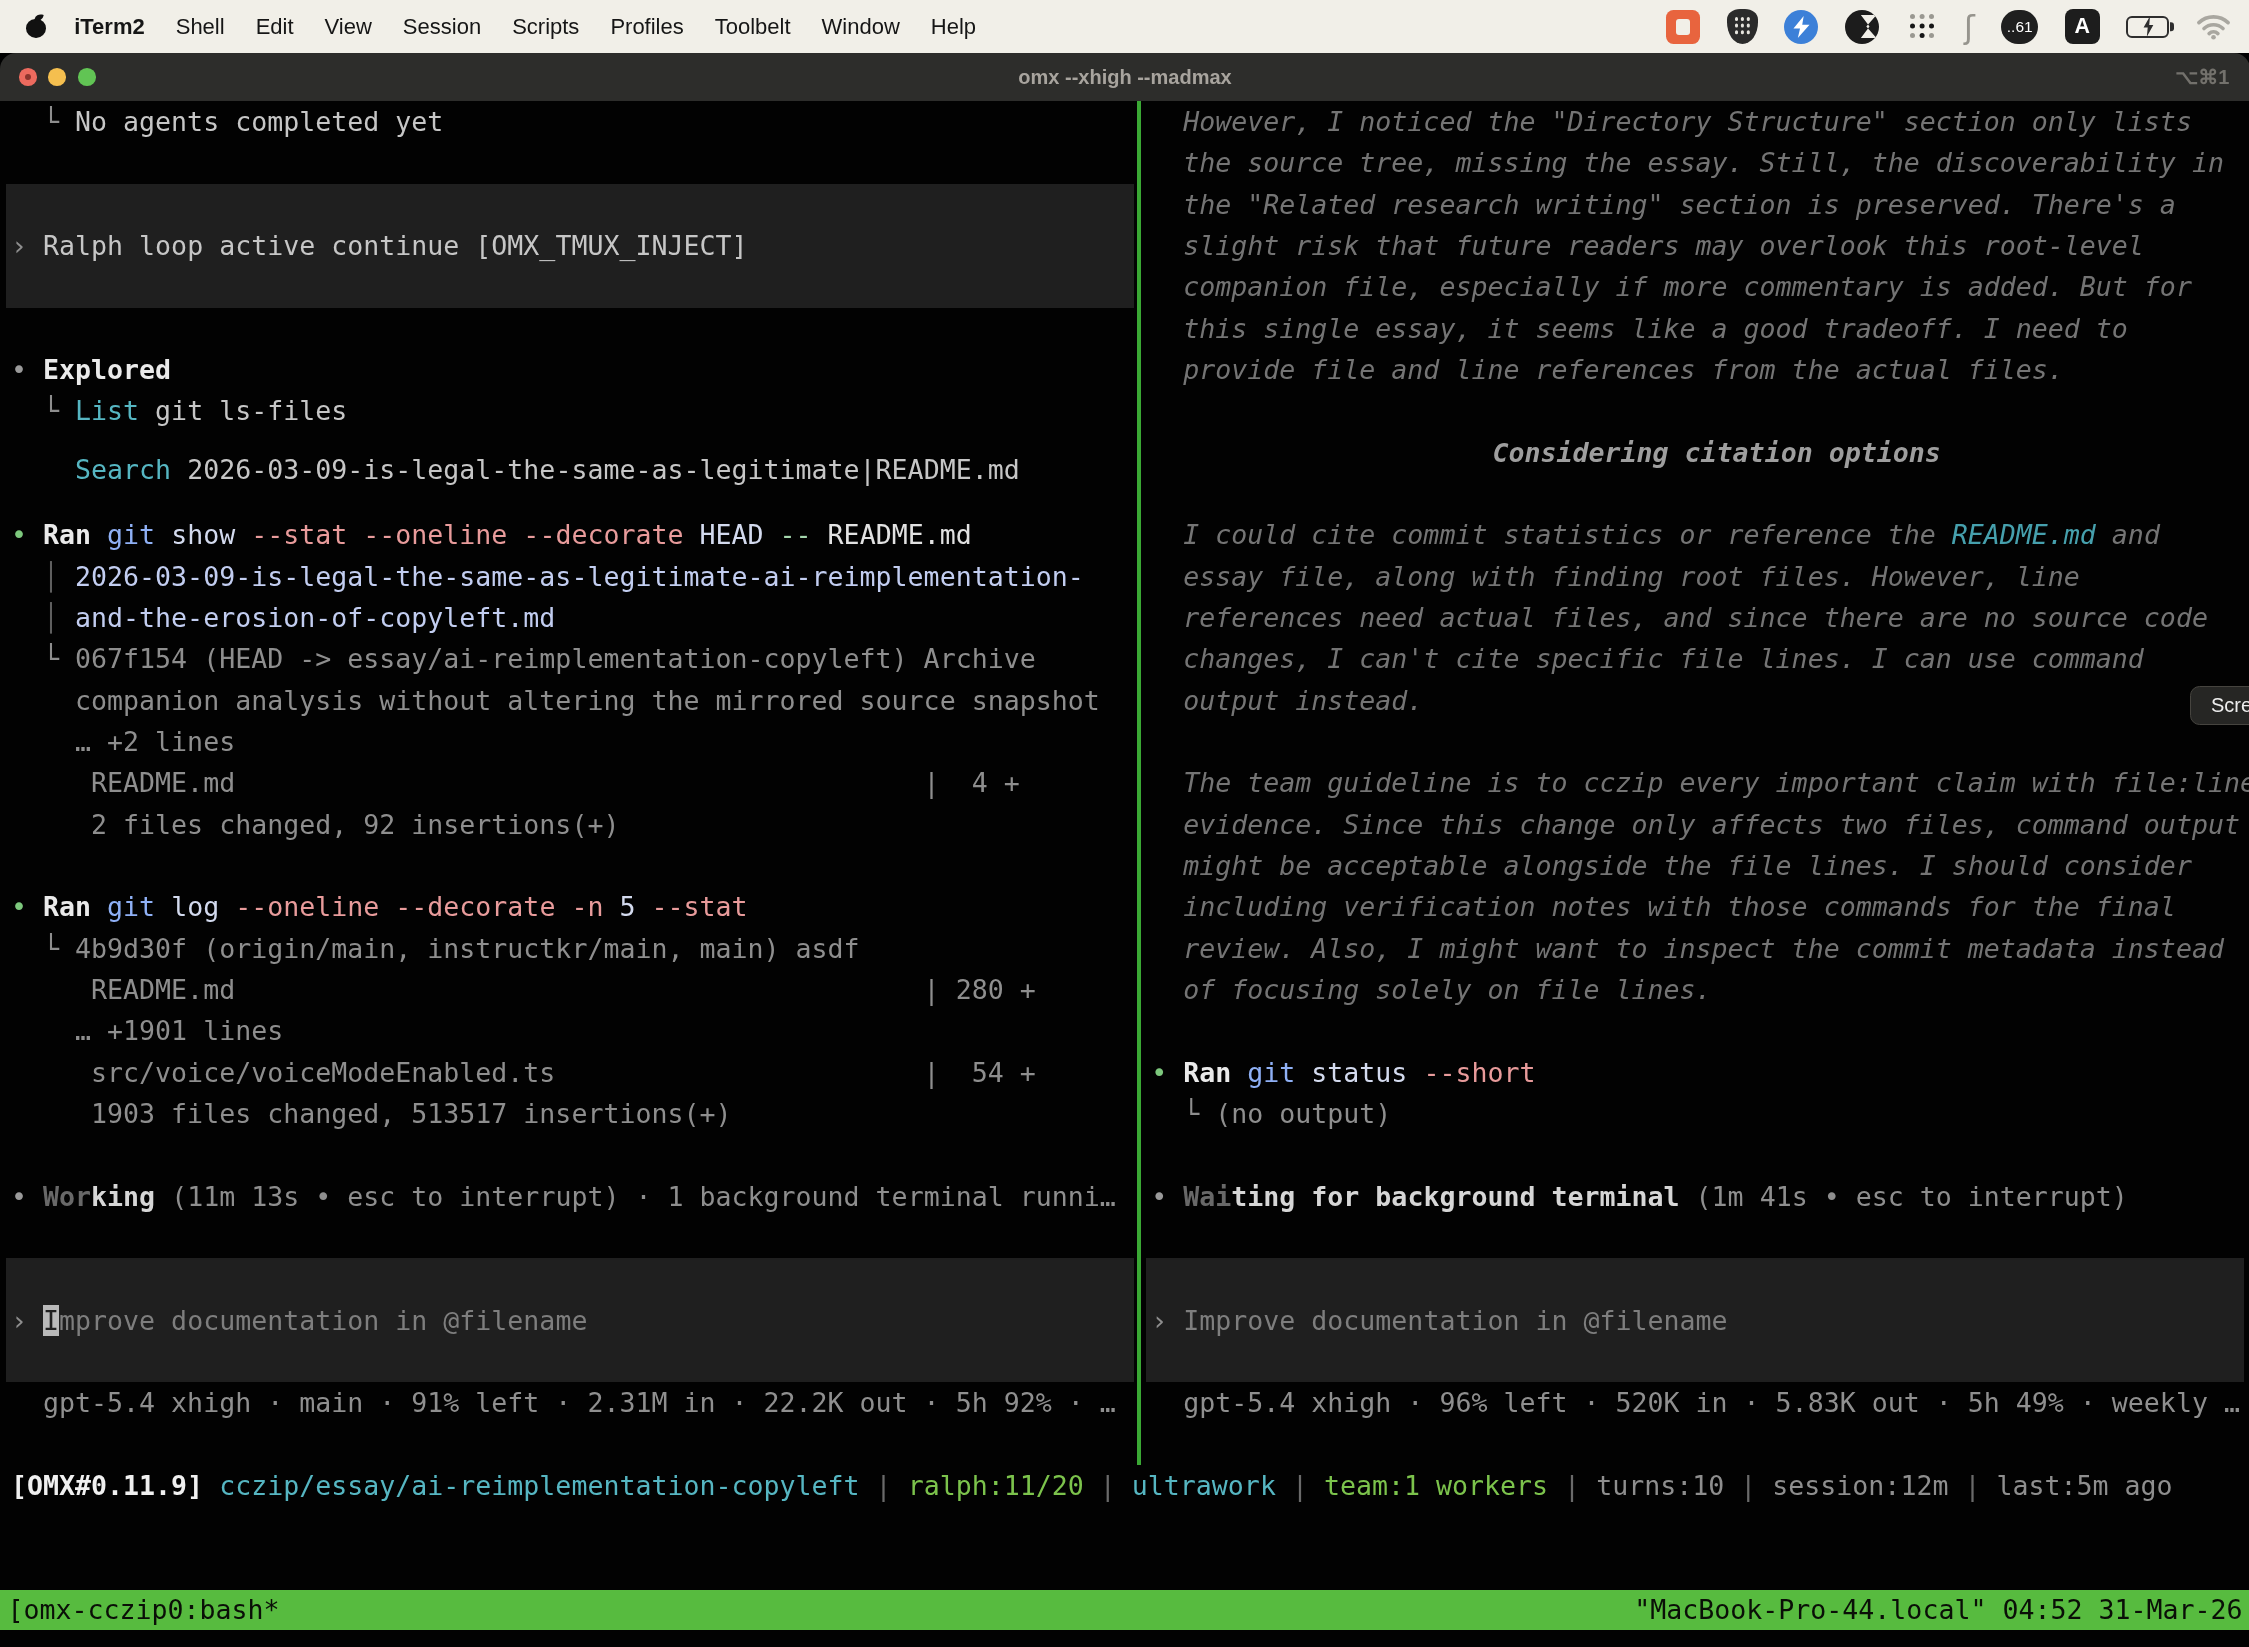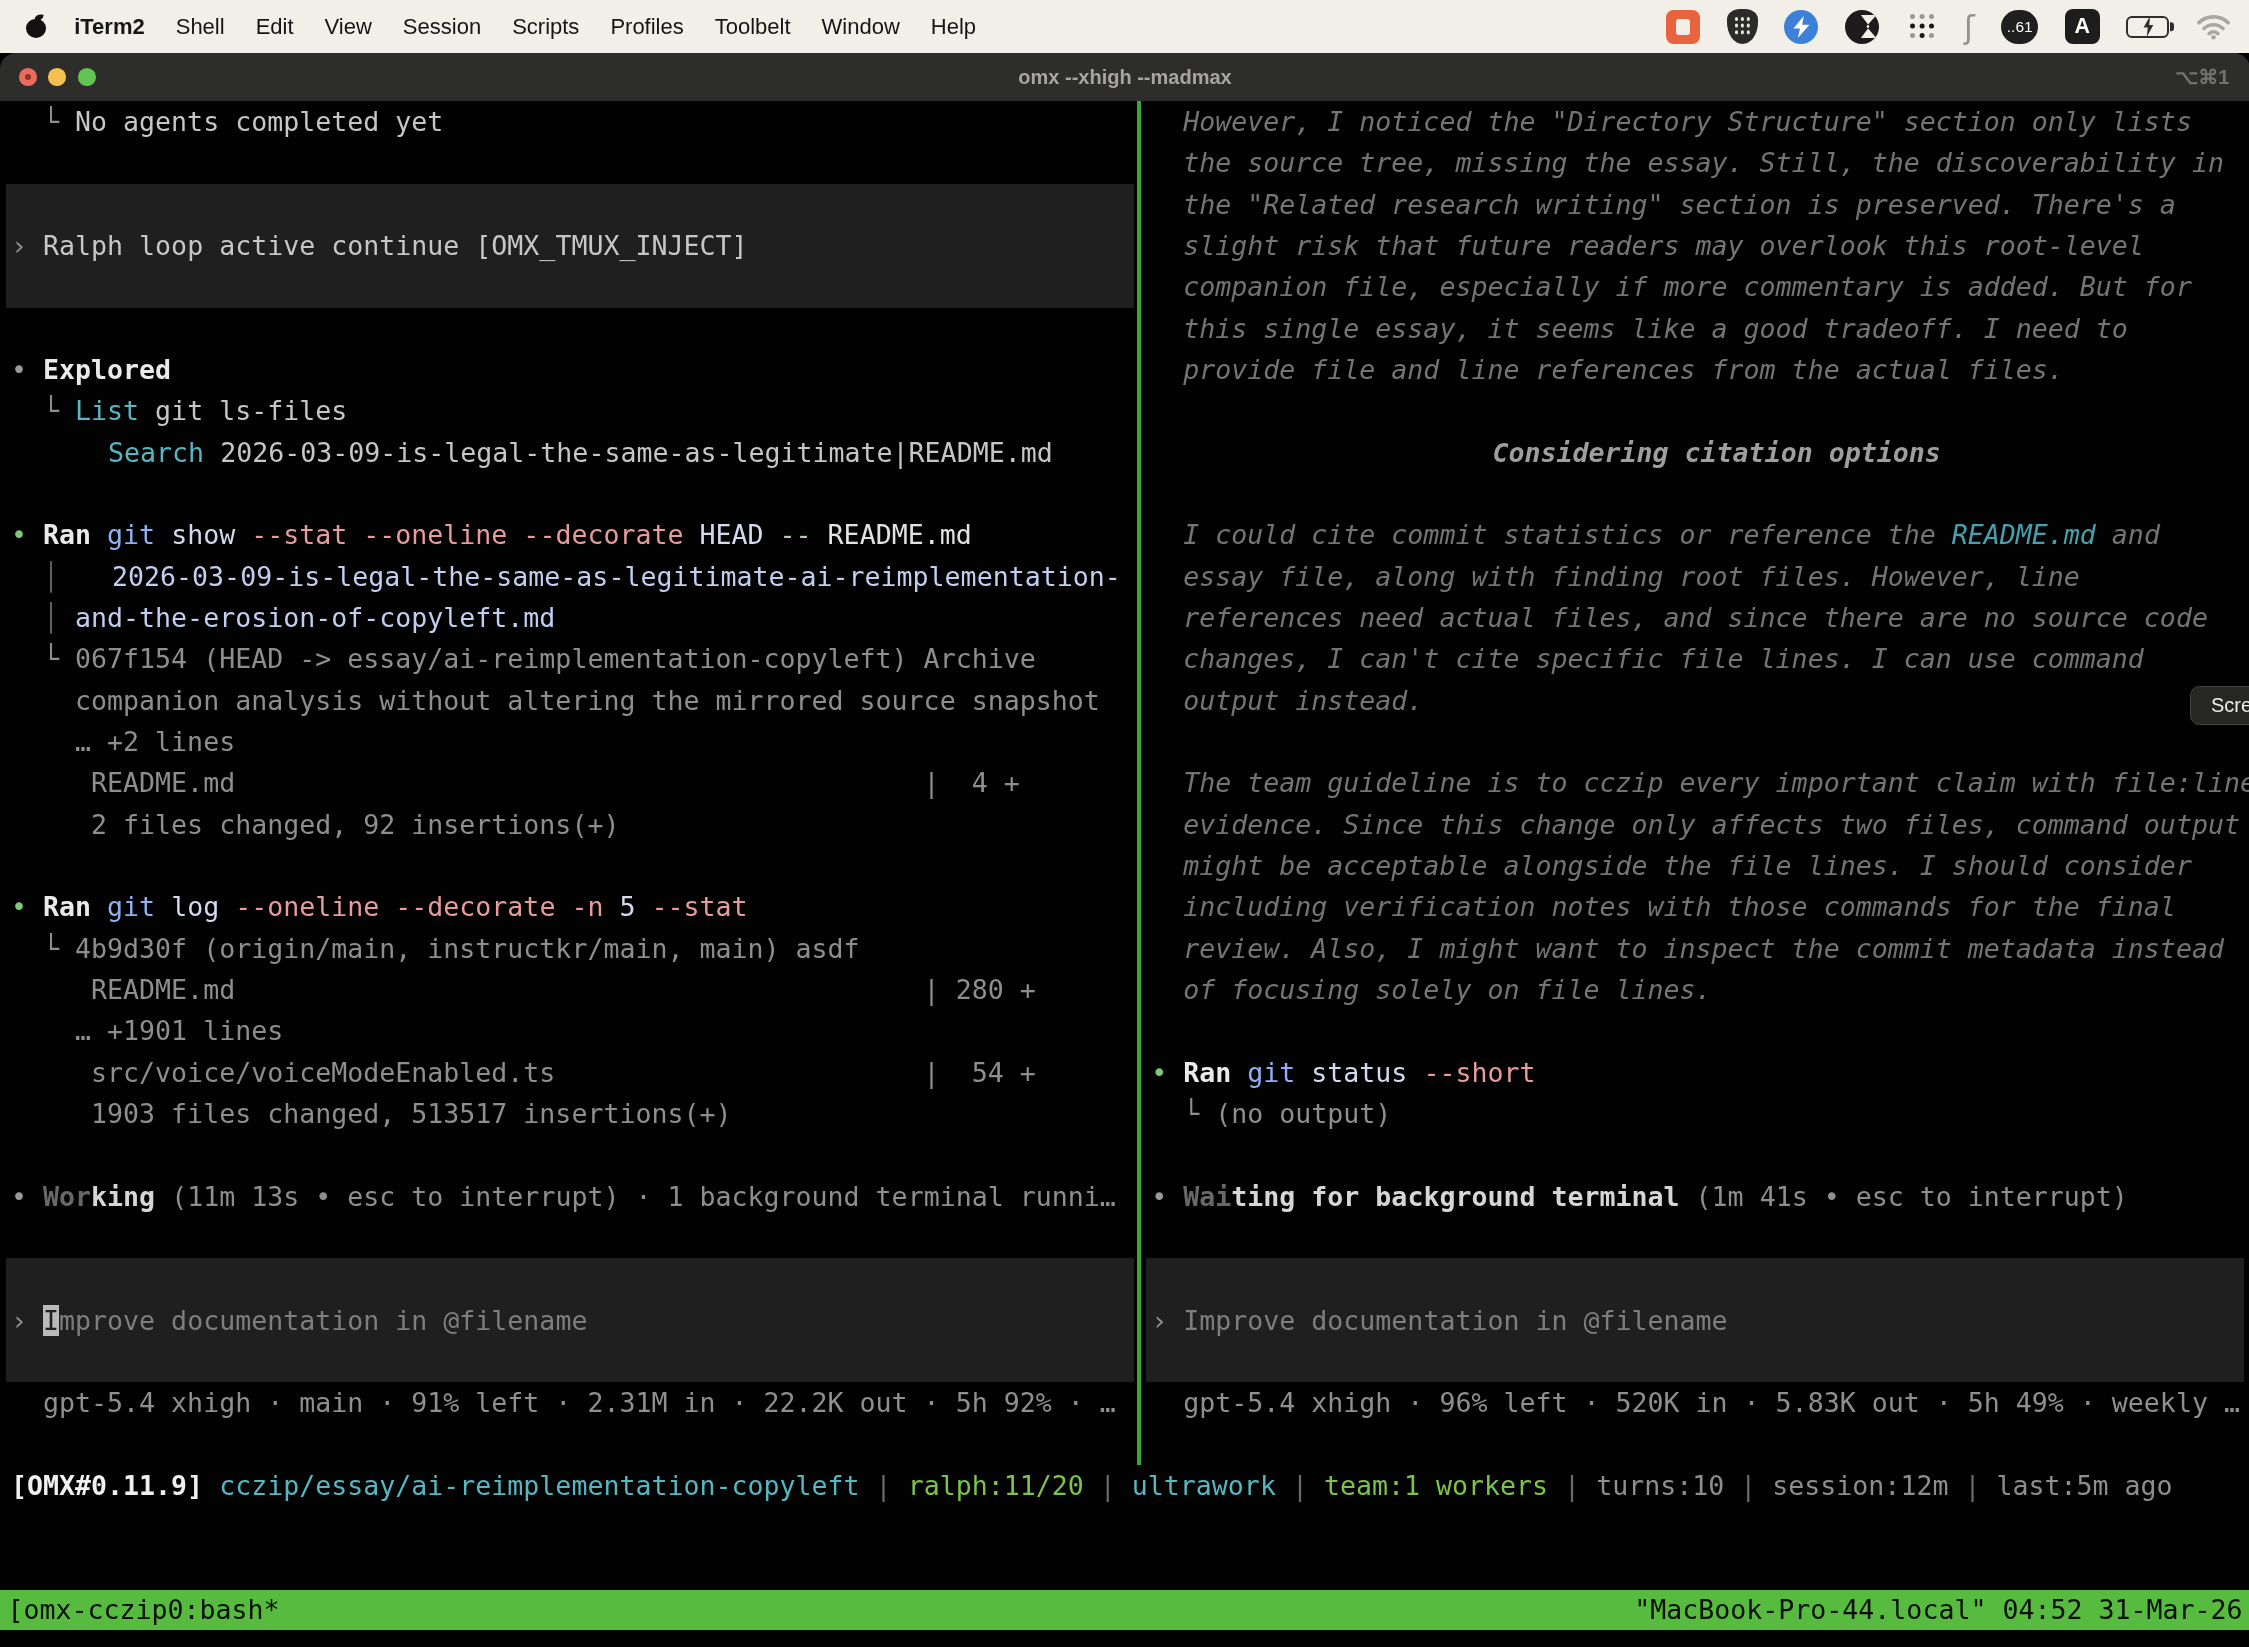--- a/index.html
+++ b/index.html
@@ -150,23 +150,23 @@
   </div>
 
   <div class="terminal" style="background: rgb(2, 2, 2);">
     <div class="pane pane-left" id="pane-left">
         <div class="hl-box" style="top: 83px; height: 124px; left: 5.9px; width: 1128px; background: rgb(31, 31, 31);"></div>
         <div class="hl-box" style="top: 1157px; height: 124px; left: 5.9px; width: 1128px; background: rgb(31, 31, 31);"></div>
         <div class="tline" style="top: 0px;"><span style="color: rgb(142, 142, 142);">  └ </span><span style="color: rgb(198, 198, 198);">No agents completed yet</span></div>
         <div class="tline" style="top: 124px;"><span style="color: rgb(142, 142, 142);">› </span><span style="color: rgb(198, 198, 198);">Ralph loop active continue [OMX_TMUX_INJECT]</span></div>
         <div class="tline" style="top: 248px;"><span style="color: rgb(154, 154, 154);">• </span><span style="color: rgb(234, 234, 234); font-weight: bold;">Explored</span></div>
         <div class="tline" style="top: 289px;"><span style="color: rgb(142, 142, 142);">  └ </span><span style="color: rgb(86, 182, 194);">List</span><span style="color: rgb(198, 198, 198);"> git ls-files</span></div>
-        <div class="tline" style="top: 331px; margin-left: 33px;"><span style="color: rgb(198, 198, 198);">    </span><span style="color: rgb(86, 182, 194);">Search</span><span style="color: rgb(198, 198, 198);"> 2026-03-09-is-legal-the-same-as-legitimate|README.md</span></div>
+        <div class="tline" style="top: 348px;"><span style="color: rgb(198, 198, 198);">    </span><span style="color: rgb(86, 182, 194);">Search</span><span style="color: rgb(198, 198, 198);"> 2026-03-09-is-legal-the-same-as-legitimate|README.md</span></div>
         <div class="tline" style="top: 413px;"><span style="color: rgb(125, 200, 125);">• </span><span style="color: rgb(234, 234, 234); font-weight: bold;">Ran </span><span style="color: rgb(143, 176, 245);">git </span><span style="color: rgb(211, 218, 238);">show </span><span style="color: rgb(232, 155, 155);">--stat --oneline --decorate </span><span style="color: rgb(211, 218, 238);">HEAD </span><span style="color: rgb(165, 214, 173);">-- </span><span style="color: rgb(226, 226, 226);">README.md</span></div>
-        <div class="tline" style="top: 455px;"><span style="color: rgb(95, 95, 95);">  │ </span><span style="color: rgb(194, 205, 240); margin-left: 37px;">2026-03-09-is-legal-the-same-as-legitimate-ai-reimplementation-</span></div>
+        <div class="tline" style="top: 455px;"><span style="color: rgb(95, 95, 95);">  │ </span><span style="color: rgb(194, 205, 240);">2026-03-09-is-legal-the-same-as-legitimate-ai-reimplementation-</span></div>
         <div class="tline" style="top: 496px;"><span style="color: rgb(95, 95, 95);">  │ </span><span style="color: rgb(194, 205, 240);">and-the-erosion-of-copyleft.md</span></div>
         <div class="tline" style="top: 537px;"><span style="color: rgb(142, 142, 142);">  └ 067f154 (HEAD -&gt; essay/ai-reimplementation-copyleft) Archive</span></div>
         <div class="tline" style="top: 579px;"><span style="color: rgb(142, 142, 142);">    companion analysis without altering the mirrored source snapshot</span></div>
         <div class="tline" style="top: 620px;"><span style="color: rgb(142, 142, 142);">    … +2 lines</span></div>
         <div class="tline" style="top: 661px;"><span style="color: rgb(142, 142, 142);">     README.md                                           |  4 +</span></div>
         <div class="tline" style="top: 703px;"><span style="color: rgb(142, 142, 142);">     2 files changed, 92 insertions(+)</span></div>
         <div class="tline" style="top: 785px;"><span style="color: rgb(125, 200, 125);">• </span><span style="color: rgb(234, 234, 234); font-weight: bold;">Ran </span><span style="color: rgb(143, 176, 245);">git </span><span style="color: rgb(211, 218, 238);">log </span><span style="color: rgb(232, 155, 155);">--oneline --decorate -n </span><span style="color: rgb(211, 218, 238);">5 </span><span style="color: rgb(232, 155, 155);">--stat</span></div>
         <div class="tline" style="top: 827px;"><span style="color: rgb(142, 142, 142);">  └ 4b9d30f (origin/main, instructkr/main, main) asdf</span></div>
         <div class="tline" style="top: 868px;"><span style="color: rgb(142, 142, 142);">     README.md                                           | 280 +</span></div>
         <div class="tline" style="top: 909px;"><span style="color: rgb(142, 142, 142);">    … +1901 lines</span></div>

